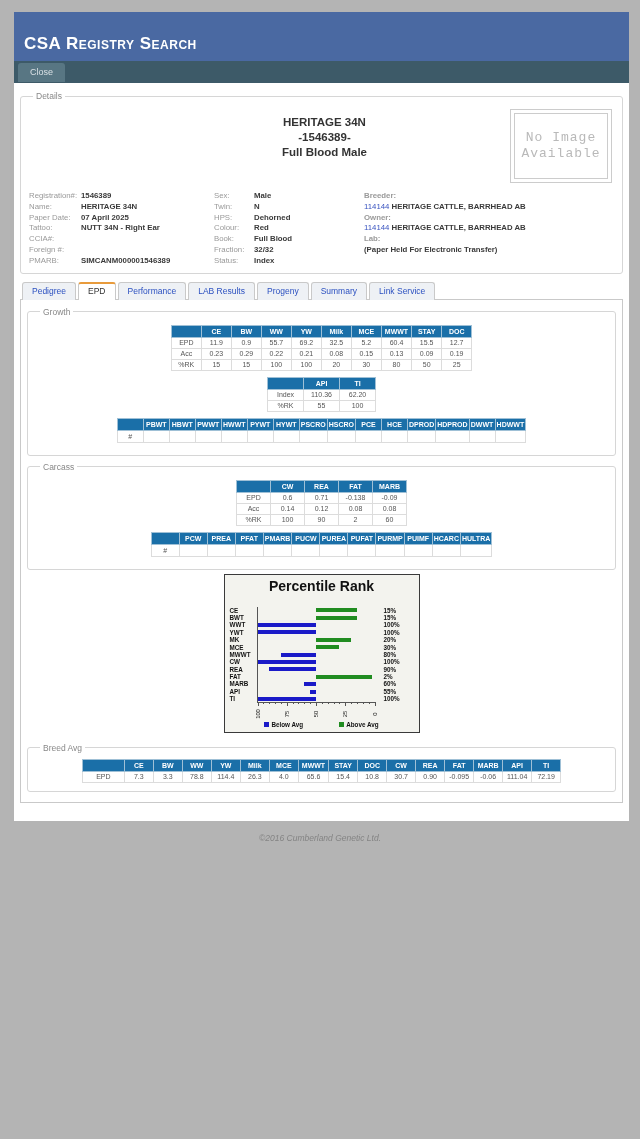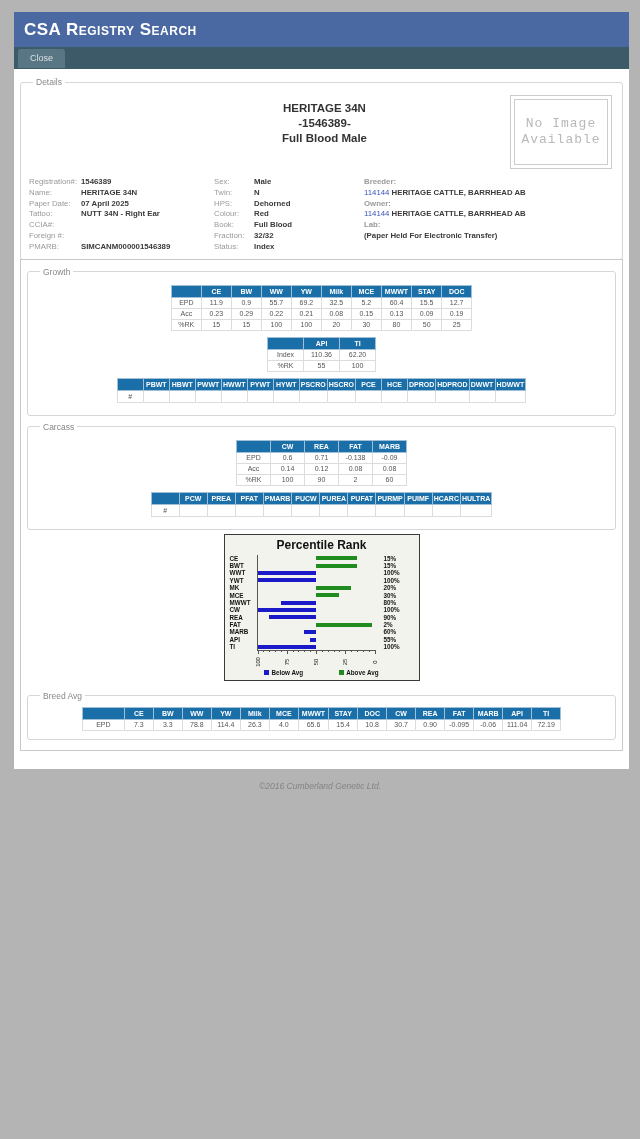--- a/index.html
+++ b/index.html
@@ -1,19 +1,19 @@
 <!DOCTYPE html>
 <html><head>
 <meta charset="utf-8">
 <style>
   * { margin:0; padding:0; box-sizing:border-box; }
   html,body { width:640px; min-height:1139px; background:#b4b4b4; font-family:"Liberation Sans", sans-serif; }
   .page-frame { margin:0 11px 0 14px; padding-top:12px; }
   
-  .app-header { background:#4a69a2; color:#fff; padding:8px 10px 7px 10px; }
+  .app-header { background:#4a69a2; color:#fff; padding:22px 10px 7px 10px; }
   .app-title { font-size:17px; font-weight:bold; font-variant:small-caps; letter-spacing:.5px; }
   .nav-bar { background:#3d5a68; height:22px; padding-left:4px; }
   .close-btn { display:inline-block; background:#587683; color:#d9e0e4; font-size:9px; padding:4px 12px 5px 12px; border:none; border-radius:3px 3px 0 0; cursor:pointer; }
   
   .content { background:#fff; padding:8px 6px 18px 6px; min-height:677px; }
   fieldset { border:1px solid #d6d6d6; border-radius:3px; padding:4px 8px 6px 8px; }
   legend { font-size:8.5px; color:#888; padding:0 3px; margin-left:4px; }
   
   .details-top { display:flex; }
   .details-spacer { width:110px; }
@@ -46,21 +46,21 @@
   .tbl-wide15 th, .tbl-wide15 td { min-width:26px; padding:2px 1px; }
   .tbl-carcass th, .tbl-carcass td { min-width:34px; }
   .tbl-wide12 th, .tbl-wide12 td { min-width:28px; padding:2px 1px; }
   .tbl-breed th, .tbl-breed td { min-width:29px; }
   .tbl-breed th:first-child { min-width:42px; }
   .fs-growth { margin-bottom:6px; }
   .fs-growth table, .fs-carcass table { margin-top:4px; margin-bottom:6px; }
   .bolt-text { font-size:7.5px; color:#777; margin:6px 0 10px 4px; }
   
   .chart { width:196px; background:#f3f3ee; border:1px solid #3a3a3a; margin:4px auto 0 auto; padding:3px 2px 4px 2px; }
-  .chart-title { text-align:center; font-size:12px; font-weight:bold; color:#111; margin-bottom:3px; }
+  .chart-title { text-align:center; font-size:14px; font-weight:bold; color:#111; margin-bottom:13px; }
   .chart-grid { display:flex; }
   .col-labels { width:30px; }
   .col-labels div { font-size:6.3px; font-weight:bold; color:#111; height:7.4px; line-height:7.4px; padding-left:3px; }
   .col-plot { position:relative; width:118px; border-left:1px solid #555; border-bottom:1px solid #555; }
   .cbar { position:absolute; height:4px; }
   .tick { position:absolute; width:1px; background:#555; bottom:-4px; height:4px; }
   .tick.minor { height:2px; bottom:-2px; }
   .tick-label { position:absolute; bottom:-15px; font-size:5.8px; color:#111; transform:rotate(-90deg); transform-origin:center; width:12px; text-align:center; }
   .col-pcts { width:40px; }
   .col-pcts div { font-size:6.3px; font-weight:bold; color:#111; height:7.4px; line-height:7.4px; padding-left:9px; }
@@ -163,20 +163,29 @@
           <div class="lbl">Breeder:</div>
           <div><a class="link">114144</a><span class="owner-name"> HERITAGE CATTLE, BARRHEAD AB</span></div>
           <div class="lbl">Owner:</div>
           <div><a class="link">114144</a><span class="owner-name"> HERITAGE CATTLE, BARRHEAD AB</span></div>
           <div class="lbl">Lab:</div>
           <div class="paper-note">(Paper Held For Electronic Transfer)</div>
         </div>
       </div>
     </fieldset>
 
+    <div class="tabs" id="tabs">
+        <div class="tab">Pedigree</div>
+        <div class="tab active">EPD</div>
+        <div class="tab">Performance</div>
+        <div class="tab">LAB Results</div>
+        <div class="tab">Progeny</div>
+        <div class="tab">Summary</div>
+        <div class="tab">Link Service</div>
+      </div>
 
     <div class="tab-panel">
       <fieldset class="fs-growth">
         <legend>Growth</legend>
         <table class="tbl-growth">
             <thead>
               <tr>
                 <th></th>
                 <th>CE</th>
                 <th>BW</th>

